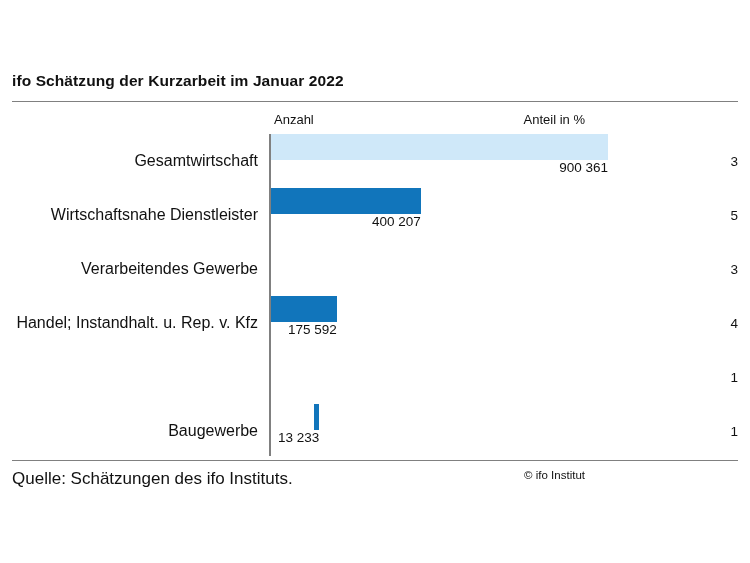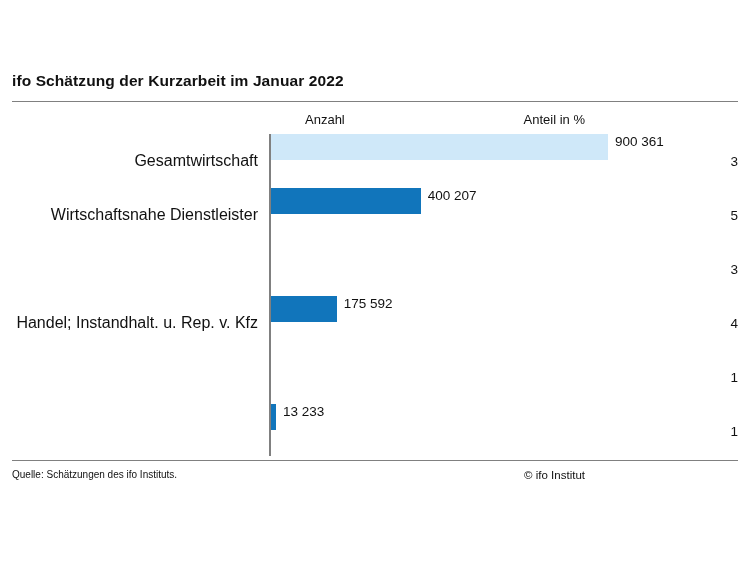--- a/index.html
+++ b/index.html
@@ -43,21 +43,20 @@
   
   .col-header {
     position: absolute;
     font-size: 13px;
     color: #111111;
     white-space: nowrap;
   }
   #header-anzahl {
     left: 274px;
     top: 112px;
-    margin-left: 31px;
   }
   #header-anteil {
     right: 12px;
     top: 112px;
     text-align: left;
   }
   
   #plot-area {
     position: absolute;
     left: 0;
@@ -91,21 +90,22 @@
     font-size: 16px;
     color: #111111;
     white-space: nowrap;
   }
   .bar-wrap {
     position: absolute;
     left: 271px;
     top: 0;
     height: 54px;
     display: flex;
-    align-items: flex-start;
+    align-items: flex-end;
+    flex-direction: column;
   }
   .bar {
     height: 26px;
     background: #1175bb;
   }
   .bar.highlight {
     background: #cfe8f9;
   }
   .bar-value {
     margin-left: 7px;
@@ -131,21 +131,21 @@
     left: 12px;
     top: 460px;
     width: 726px;
     height: 1px;
     background: #808080;
   }
   .footer-source {
     position: absolute;
     left: 12px;
     top: 469px;
-    font-size: 10px;
+    font-size: 17px;
     color: #111111;
     white-space: nowrap;
   }
   .footer-credit {
     position: absolute;
     right: 12px;
     top: 469px;
     font-size: 11.5px;
     color: #111111;
     white-space: nowrap;
@@ -175,34 +175,36 @@
         </div>
         <div class="row" style="top: 54px;">
           <div class="row-label">Wirtschaftsnahe Dienstleister</div>
           <div class="bar-wrap">
             <div class="bar" style="width: 149.795px;"></div>
             <div class="bar-value">400 207</div>
           </div>
           <div class="row-share">5</div>
         </div>
         <div class="row" style="top: 108px;">
+          <div class="row-label">Verarbeitendes Gewerbe</div>
           <div class="row-share">3</div>
         </div>
         <div class="row" style="top: 162px;">
           <div class="row-label">Handel; Instandhalt. u. Rep. v. Kfz</div>
           <div class="bar-wrap">
             <div class="bar" style="width: 65.7231px;"></div>
             <div class="bar-value">175 592</div>
           </div>
           <div class="row-share">4</div>
         </div>
         <div class="row" style="top: 216px;">
           <div class="row-share">1</div>
         </div>
         <div class="row" style="top: 270px;">
+          <div class="row-label">Baugewerbe</div>
           <div class="bar-wrap">
             <div class="bar" style="width: 4.95304px;"></div>
             <div class="bar-value">13 233</div>
           </div>
           <div class="row-share">1</div>
         </div>
       </div>
   </div>
 
   <div class="footer-rule"></div>

